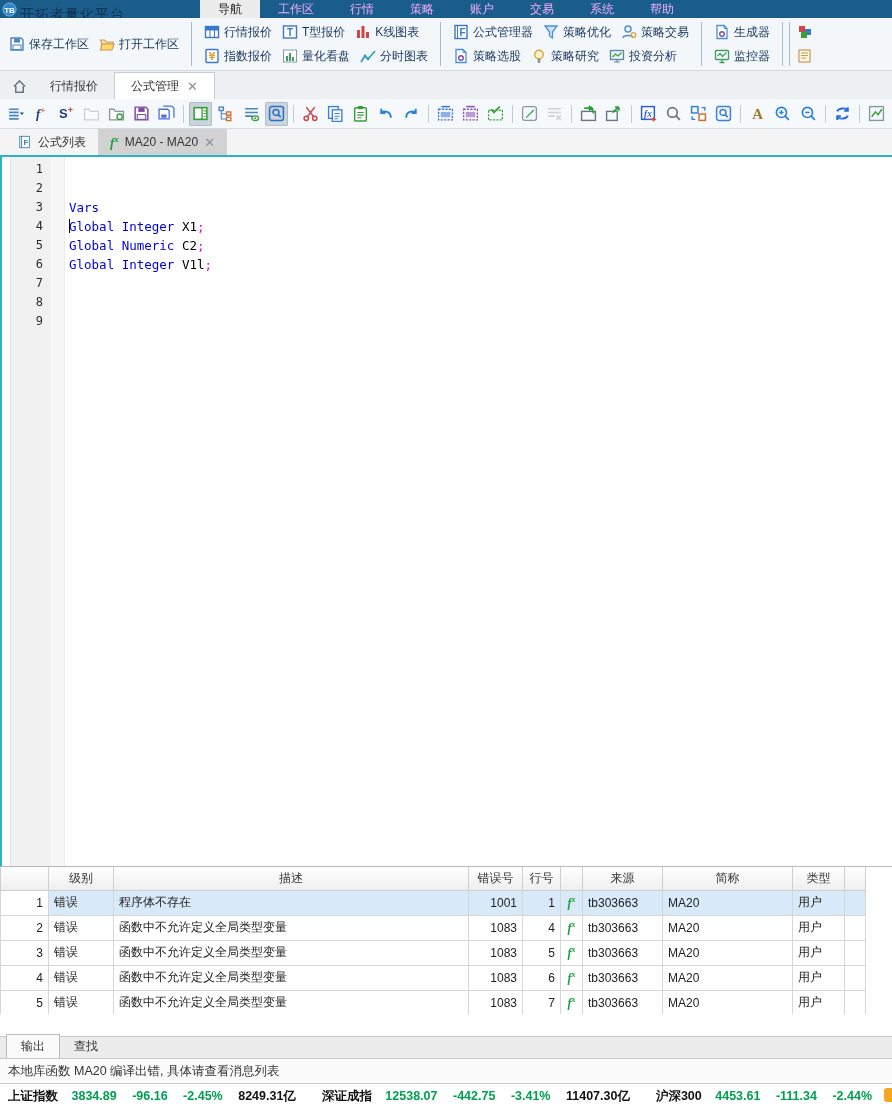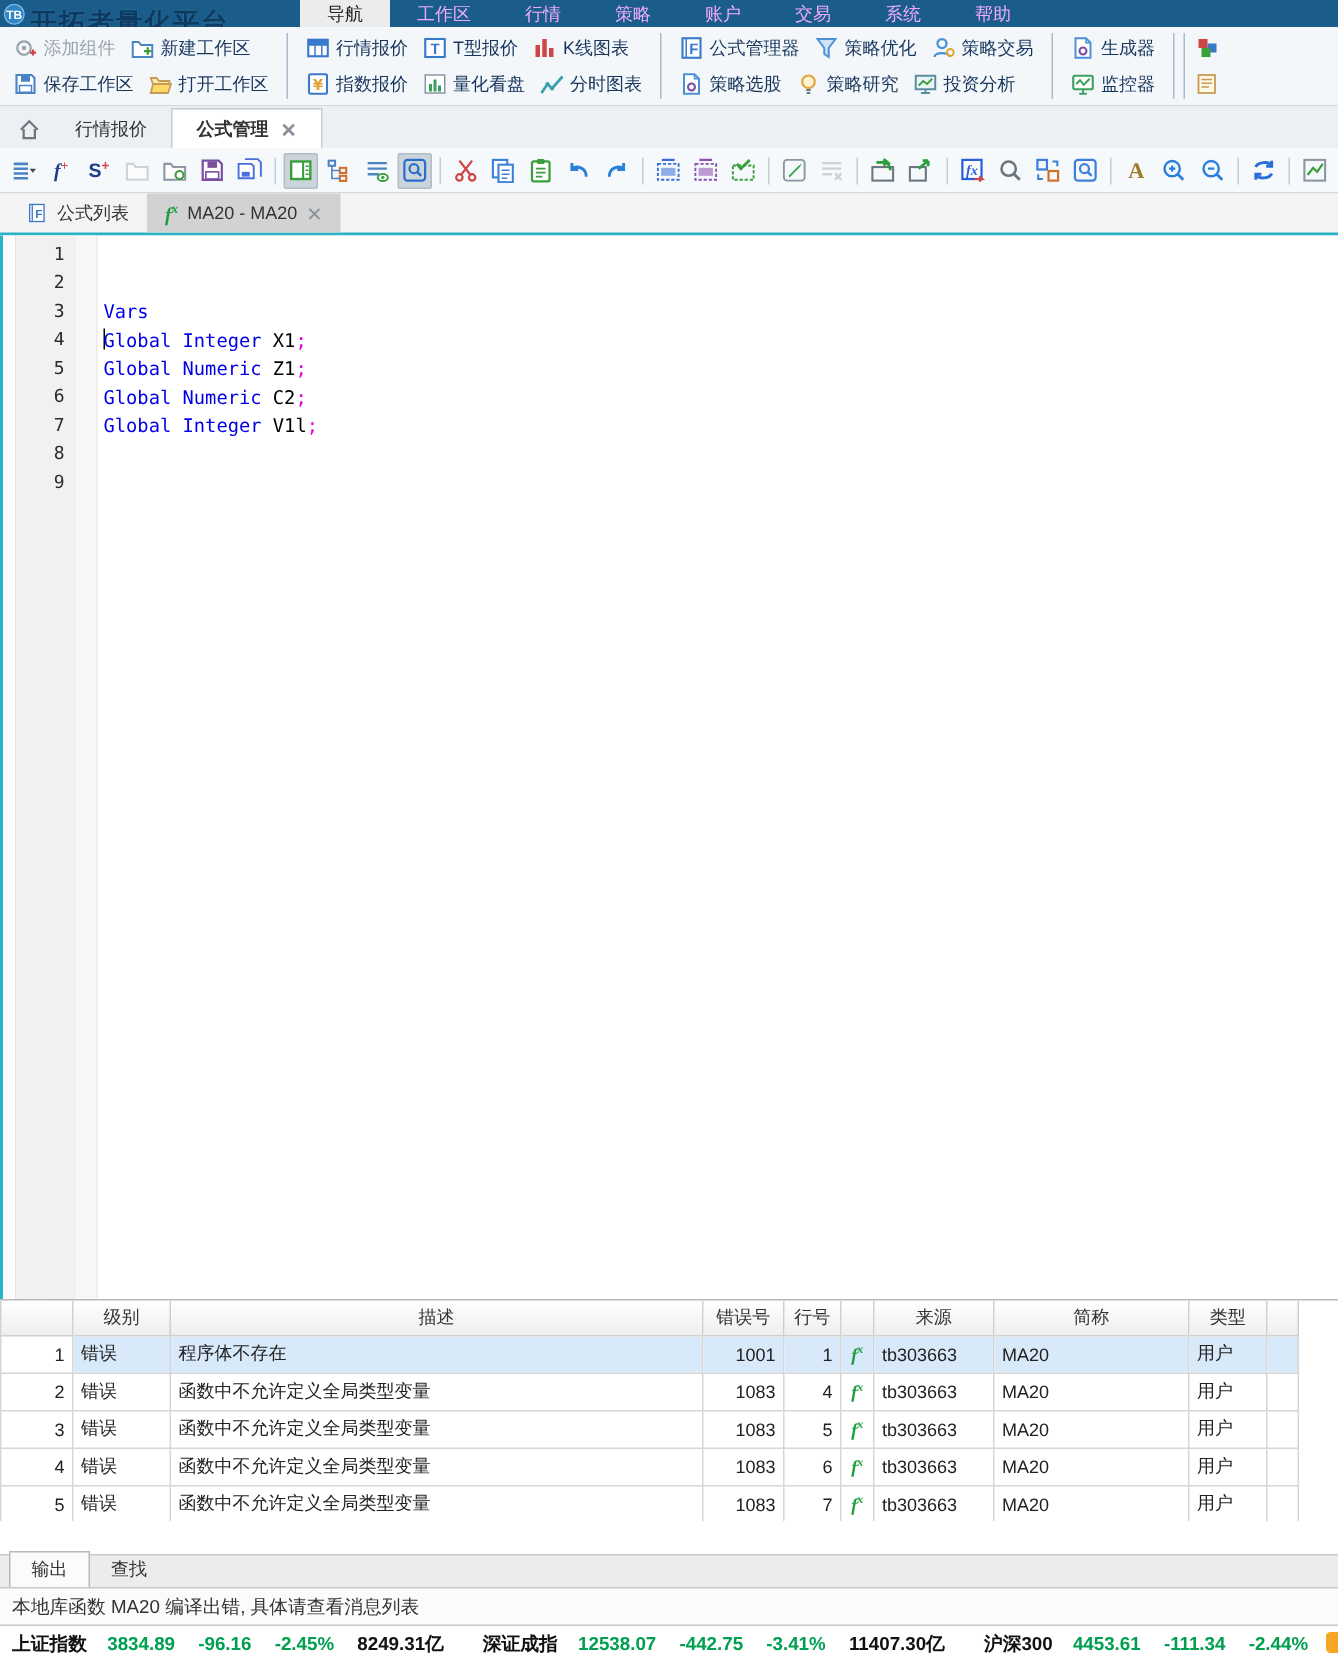--- a/index.html
+++ b/index.html
@@ -6,41 +6,41 @@
   html,body { width:892px; height:1108px; overflow:hidden; }
   body { font-family:"Liberation Sans", sans-serif; font-size:12px; color:#222;
          display:flex; flex-direction:column; background:#fff; }
 
   .ic { display:inline-flex; align-items:center; justify-content:center; flex:none; }
   .ic svg { width:100%; height:100%; }
 
   
   .titlebar { height:18px; background:#1a5c8a; display:flex; align-items:stretch; flex:none; }
   .title-left { display:flex; align-items:center; gap:3px; padding-left:2px; width:200px; }
-  .app-title { color:#0d3a5e; font-weight:bold; font-size:18px; letter-spacing:1px;
+  .app-title { color:#0d3a5e; font-weight:bold; font-size:14px; letter-spacing:1px;
                text-shadow:0 0 1px #3d83b5; white-space:nowrap;margin-top:12px; }
   .menu-items { display:flex; align-items:stretch; }
   .menu-item { color:#f0abfc; padding:0 18px; display:flex; align-items:center; cursor:default; white-space:nowrap; }
   .menu-item.active { background:#ececec; color:#222; }
 
   
   .ribbon { height:53px; background:#f4f7fa; border-bottom:1px solid #d2dae2;
             display:flex; align-items:stretch; flex:none; overflow:hidden; }
   .rgroup { display:flex; flex-direction:column; justify-content:space-around; padding:2px 4px; }
   .rrow { display:flex; align-items:center; height:24px; }
   .rbtn { display:flex; align-items:center; gap:4px; padding:2px 5px; color:#17365d; white-space:nowrap; cursor:default; }
   .rbtn.disabled { color:#9aa4ad; }
   .rdivider { width:1px; background:#a8bccd; margin:4px 3px; }
   .rpartial { display:flex; flex-direction:column; justify-content:space-around; padding:2px 0 2px 4px; overflow:hidden; width:20px; }
 
   
   .doctabs { height:28px; background:#edf0f3; display:flex; align-items:flex-end; flex:none; padding-left:4px; }
   .home-btn { width:30px; height:24px; display:flex; align-items:center; justify-content:center; margin-bottom:1px; }
   .doctab { display:flex; align-items:center; gap:8px; padding:0 16px; height:25px; color:#333; cursor:default; white-space:nowrap; }
-  .doctab.active { background:#fff; border:1px solid #c6ccd2; border-bottom:none; height:27px;font-weight:bold; }
+  .doctab.active { background:#fff; border:1px solid #c6ccd2; border-bottom:none; height:27px; }
   .tab-close { color:#8a9199; font-size:13px; line-height:1; cursor:pointer; }
 
   
   .toolbar { height:30px; background:#f6f9fb; border-bottom:1px solid #d2dae2;
              display:flex; align-items:center; flex:none; padding:0 3px; overflow:hidden; }
   .tbtn { width:25px; height:24px; display:flex; align-items:center; justify-content:center; border-radius:2px; margin:0 1px; cursor:pointer; }
   .tbtn.pressed { background:#ccd4db; box-shadow:inset 0 0 0 1px #b2bcc6; }
   .tbtn.disabled { opacity:.45; }
   .tdivider { width:1px; height:18px; background:#c2ccd6; margin:0 4px; }
   .glyphtxt { font-weight:bold; font-size:13px; line-height:1; }
@@ -131,41 +131,20 @@
       </div>
       <div class="menu-item">
         <span>帮助</span>
       </div>
     </div>
 </div>
 
 <div class="ribbon" id="ribbon">
     <div class="rgroup">
       <div class="rrow">
-        <div class="rbtn disabled">
-          <span class="ic" style="color:#9aa4ad;width:16px;height:16px">
-            <svg viewBox="0 0 16 16">
-              <circle cx="7" cy="8" r="4.5" fill="none" stroke="currentColor" stroke-width="1.5"></circle>
-              <circle cx="7" cy="8" r="1.5" fill="currentColor"></circle>
-              <path d="M11 11 h4 M13 9 v4" stroke="#d04545" stroke-width="1.5"></path>
-            </svg>
-          </span>
-          <span>添加组件</span>
-        </div>
-        <div class="rbtn">
-          <span class="ic" style="color:#4a84c4;width:16px;height:16px">
-            <svg viewBox="0 0 16 16">
-              <path d="M1.5 4 h4 l1.5 2 h7.5 v8 h-13 z" fill="#fff" stroke="currentColor" stroke-width="1.3"></path>
-              <path d="M9 10 h5 M11.5 7.5 v5" stroke="#3a9e3a" stroke-width="1.5"></path>
-            </svg>
-          </span>
-          <span>新建工作区</span>
-        </div>
-      </div>
-      <div class="rrow">
         <div class="rbtn">
           <span class="ic" style="color:#4a84c4;width:16px;height:16px">
             <svg viewBox="0 0 16 16">
               <path d="M2 2 h10 l2 2 v10 h-12 z" fill="#fff" stroke="currentColor" stroke-width="1.4"></path>
               <rect x="5" y="2.5" width="6" height="4" fill="currentColor"></rect>
               <rect x="4" y="9" width="8" height="4.5" fill="none" stroke="currentColor"></rect>
             </svg>
           </span>
           <span>保存工作区</span>
         </div>
@@ -679,21 +658,20 @@
       <div class="ln">7</div>
       <div class="ln">8</div>
       <div class="ln">9</div>
     </div>
   <div class="fold-margin"></div>
   <div class="code" id="code">
       <div class="cl"></div>
       <div class="cl"></div>
       <div class="cl"><span class="tok-kw">Vars</span></div>
       <div class="cl"><span class="caret"></span><span class="tok-kw">Global Integer </span><span class="tok-id">X1</span><span class="tok-sc">;</span></div>
-      <div class="cl"><span class="tok-kw">Global Numeric </span><span class="tok-id">Z1</span><span class="tok-sc">;</span></div>
       <div class="cl"><span class="tok-kw">Global Numeric </span><span class="tok-id">C2</span><span class="tok-sc">;</span></div>
       <div class="cl"><span class="tok-kw">Global Integer </span><span class="tok-id">V1l</span><span class="tok-sc">;</span></div>
       <div class="cl"></div>
       <div class="cl"></div>
     </div>
 </div>
 
 <div class="msgtable-wrap">
   <table class="msgs" id="msgtable">
       <colgroup>

